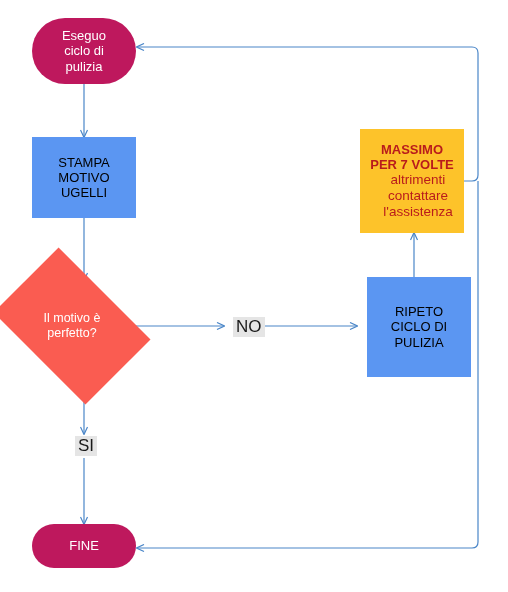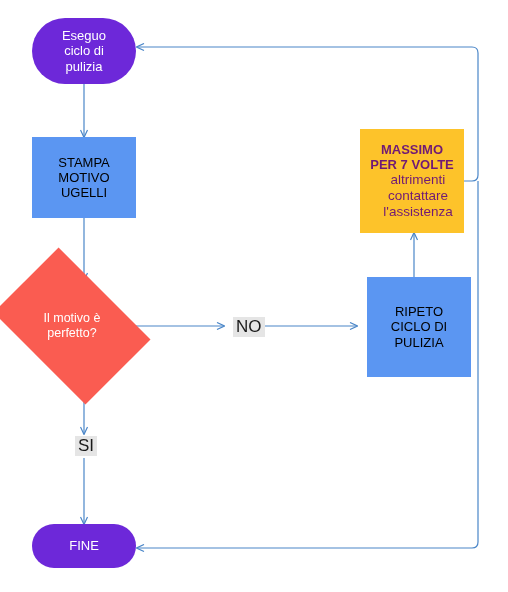--- a/index.html
+++ b/index.html
@@ -34,35 +34,35 @@
     box-sizing: border-box;
   }
   .node-text {
     display: block;
     width: 100%;
     white-space: pre-line;
   }
 
   
   .terminator {
-    background: #6d28d9;
+    background: #be185d;
     border-radius: 999px;
     color: #ffffff;
     font-size: 13px;
   }
 
   
   .process-blue {
     background: #5b96f2;
     color: #000000;
     font-size: 13px;
   }
   .process-yellow {
     background: #fdc32a;
-    color: #701a75;
+    color: #b91c1c;
     font-size: 13px;
   }
   .yellow-strong {
     font-weight: bold;
     font-size: 13px;
   }
   .yellow-normal {
     font-weight: normal;
     font-size: 13.5px;
     margin-left: 12px;

